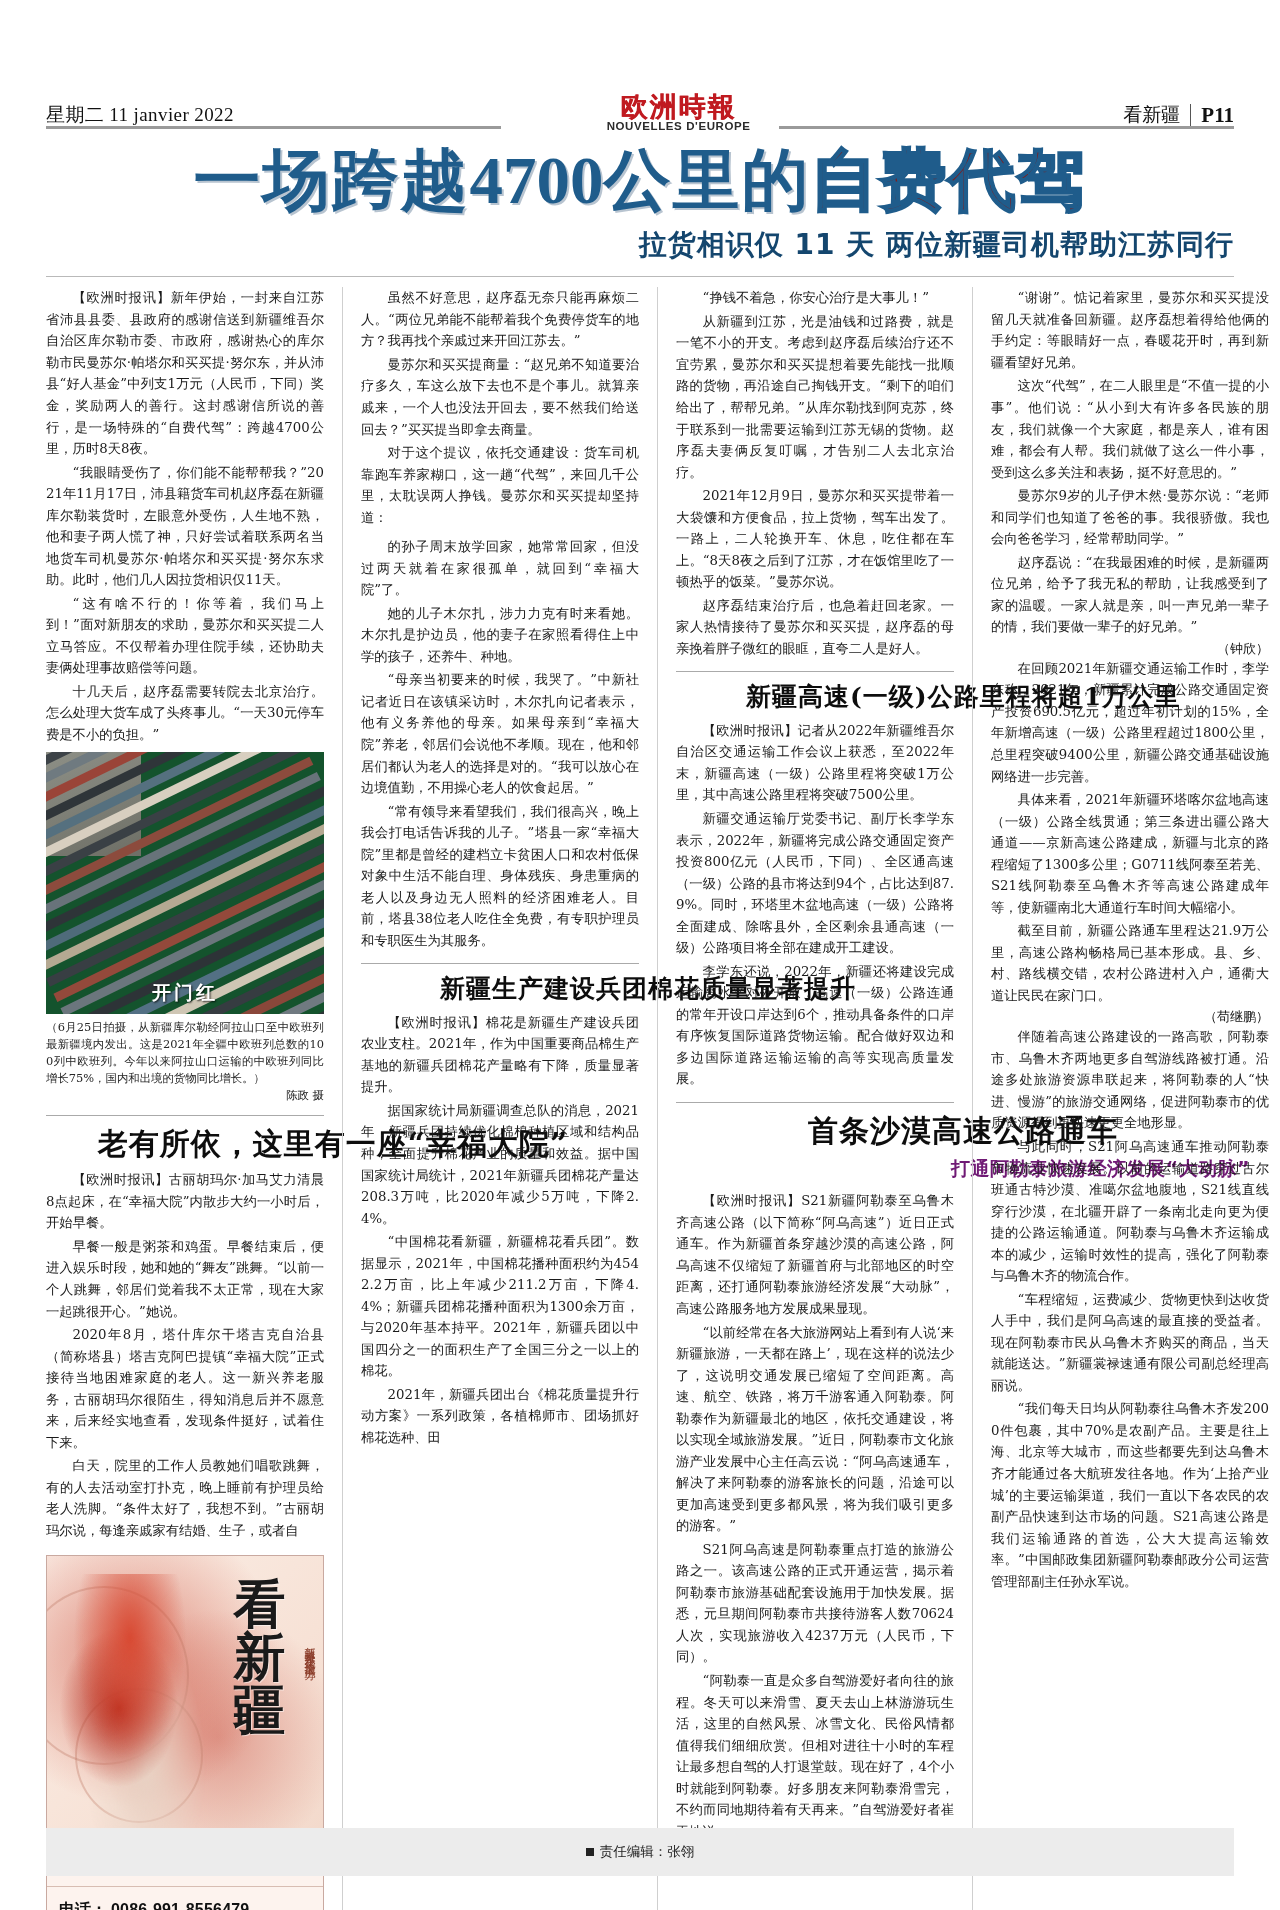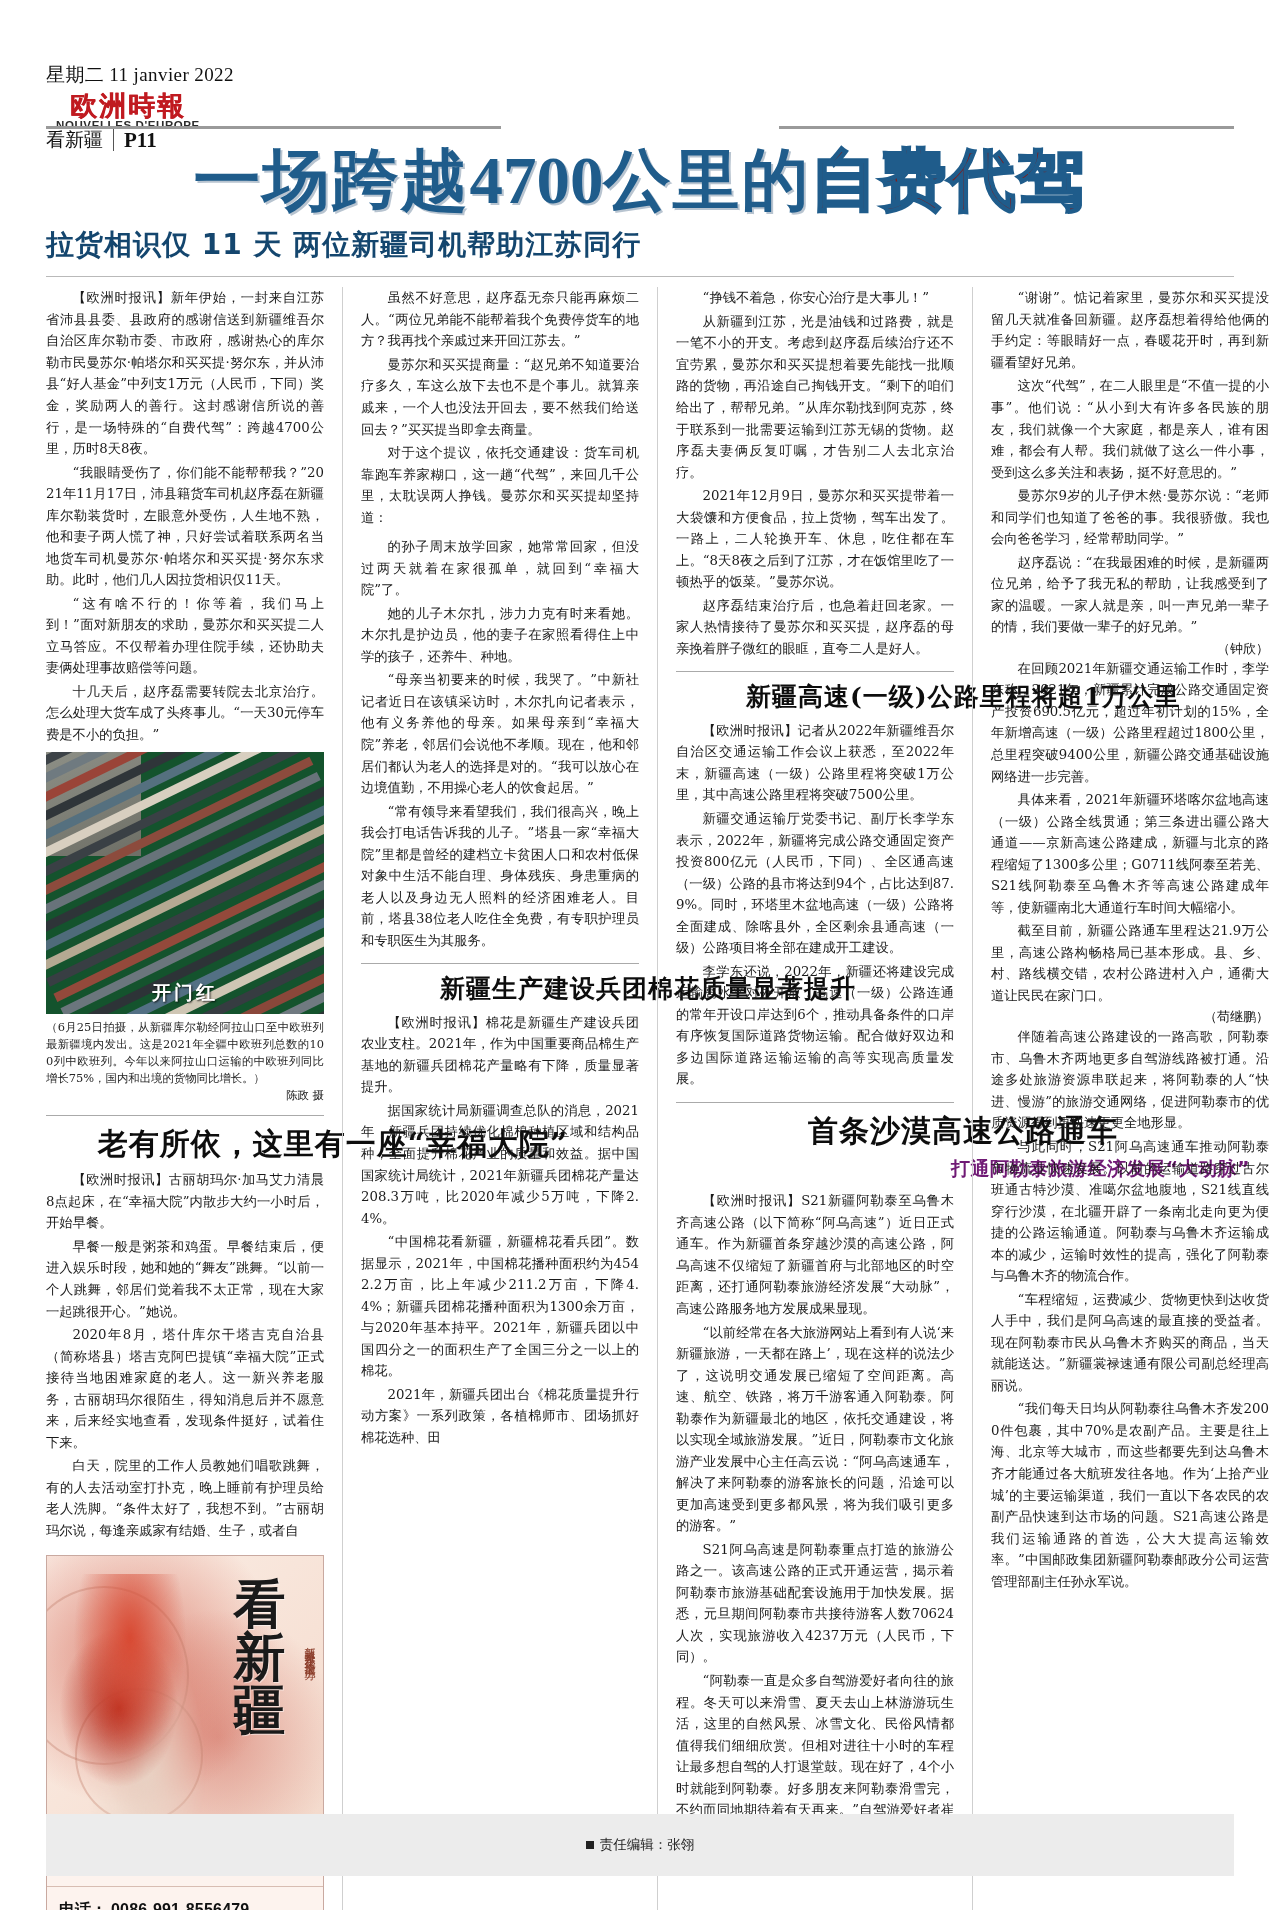--- a/index.html
+++ b/index.html
@@ -6,21 +6,21 @@
   body{
     width:1280px;height:1910px;
     background:#ffffff;
     font-family:"Liberation Serif","DejaVu Serif",serif;
     color:#111;
     overflow:hidden;
   }
   .page{position:relative;width:1280px;height:1910px;box-sizing:border-box;padding:0 46px;}
 
   
-  .masthead{display:flex;align-items:flex-start;justify-content:space-between;height:66px;padding-top:62px;flex-direction:column;}
+  .masthead{display:flex;align-items:flex-end;justify-content:space-between;height:66px;padding-top:62px;}
   .mh-date{font-size:19px;letter-spacing:.4px;color:#111;white-space:nowrap;font-family:"Liberation Serif",serif;}
   .mh-center{flex:0 0 auto;text-align:center;position:relative;margin:0 10px;transform:translateY(4px);}
   .mh-logo-cn{color:#c01a20;font-size:27px;font-weight:bold;letter-spacing:2px;font-family:"DejaVu Serif",serif;line-height:1;
               text-shadow:0.5px 0 0 #c01a20;}
   .mh-logo-fr{font-size:11.5px;letter-spacing:.6px;color:#2b2b2b;font-family:"Liberation Sans",sans-serif;font-weight:bold;}
   .mh-right{display:flex;align-items:center;gap:10px;white-space:nowrap;}
   .mh-section{font-size:19px;}
   .mh-div{width:1px;height:22px;background:#555;display:inline-block;}
   .mh-page{font-size:21px;font-weight:bold;}
   .mh-rule{position:absolute;height:3px;background:#9a9a9a;top:126px;}
@@ -35,21 +35,21 @@
     color:#1f5c8b;letter-spacing:2px;
     text-shadow:2px 2px 0 rgba(20,60,100,.30);
   }
   .headline .hl-outline{
     color:#7f1d1d;
     -webkit-text-stroke:2.5px #1f5c8b;
     text-shadow:none;
   }
   .headline .hl-num{letter-spacing:0;font-family:"Liberation Serif",serif;}
   .subhead{
-    text-align:left;margin-top:10px;margin-bottom:12px;
+    text-align:right;margin-top:10px;margin-bottom:12px;
     font-size:28px;font-weight:bold;color:#14466e;letter-spacing:1px;
     font-family:"DejaVu Sans",sans-serif;
   }
   .hr-thin{border:0;border-top:1px solid #b9b9b9;margin:8px 0 10px;}
 
   
   .body-grid{display:flex;gap:18px;align-items:flex-start;}
   .col{width:278px;flex:0 0 278px;}
   .colsep{width:1px;align-self:stretch;background:#cfcfcf;flex:0 0 1px;}
 
@@ -133,21 +133,21 @@
     font-family:"DejaVu Serif",serif;background:#fdf3ee;
   }
   .ad-contact{background:#fdf3ee;border-top:1px solid #d8bdb2;padding:8px 12px 12px;}
   .ad-row{display:flex;align-items:baseline;font-size:16px;margin:5px 0;font-family:"DejaVu Sans",sans-serif;font-weight:bold;}
   .ad-lbl{flex:0 0 auto;margin-right:4px;}
   .ad-val{font-family:"Liberation Sans",sans-serif;font-weight:bold;letter-spacing:.2px;}
 
   
   .footer{
     position:absolute;left:46px;right:46px;bottom:34px;
-    background:#ececec;text-align:center;padding:22px 0;font-size:13.5px;
+    background:#ececec;text-align:center;padding:15px 0;font-size:13.5px;
     font-family:Liberation Sans, sans-serif;color:#222;
   }
   .footer .sq{display:inline-block;width:8px;height:8px;background:#222;margin-right:6px;vertical-align:middle;}
 
   .spacer6{height:6px;}
 </style>
 </head>
 <body>
 
 <div class="page">

